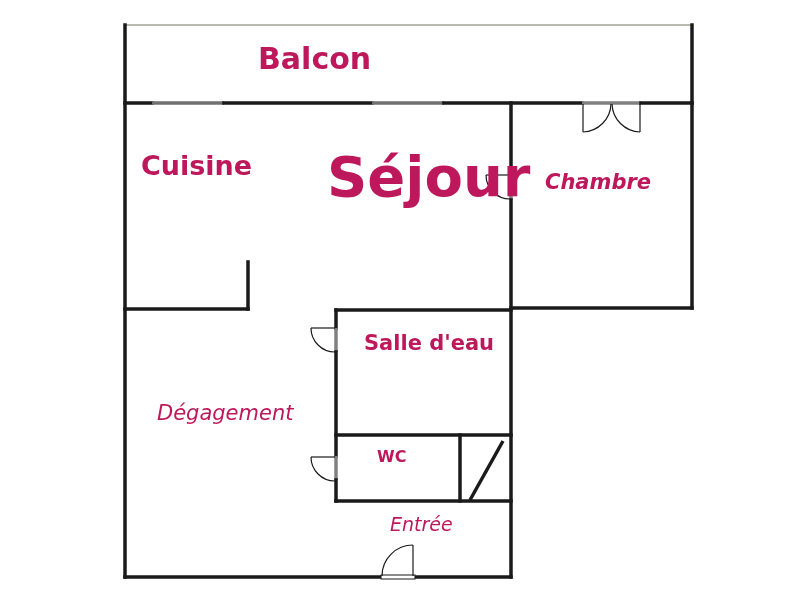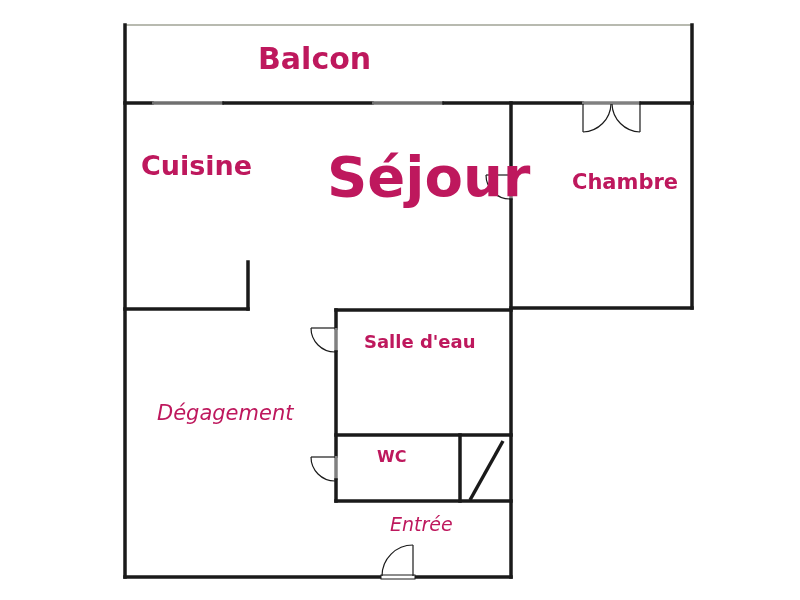--- a/index.html
+++ b/index.html
@@ -33,22 +33,22 @@
       position: absolute;
       color: #be185d;
       white-space: nowrap;
       line-height: 1;
     }
     .label-bold { font-weight: bold; }
     .label-italic { font-style: italic; font-weight: normal; }
     .lbl-balcon { left: 258px; top: 44px; font-size: 30px; }
     .lbl-cuisine { left: 141px; top: 152px; font-size: 27px; }
     .lbl-sejour { left: 327px; top: 141px; font-size: 56px; margin-top: 8px; }
-    .lbl-chambre { left: 572px; top: 172px; font-size: 21px; }
-    .lbl-salle { left: 364px; top: 333px; font-size: 18px; }
+    .lbl-chambre { left: 545px; top: 172px; font-size: 21px; font-style: italic; }
+    .lbl-salle { left: 364px; top: 333px; font-size: 21px; }
     .lbl-wc { left: 377px; top: 449px; font-size: 16px; }
     .lbl-degagement { left: 157px; top: 403px; font-size: 21px; }
     .lbl-entree { left: 390px; top: 515px; font-size: 19px; }
   </style>
 </head>
 <body>
 
 <svg id="plan" viewBox="0 0 800 600" xmlns="http://www.w3.org/2000/svg">
 
   <line class="top-edge" x1="125" y1="25" x2="692" y2="25"></line>

